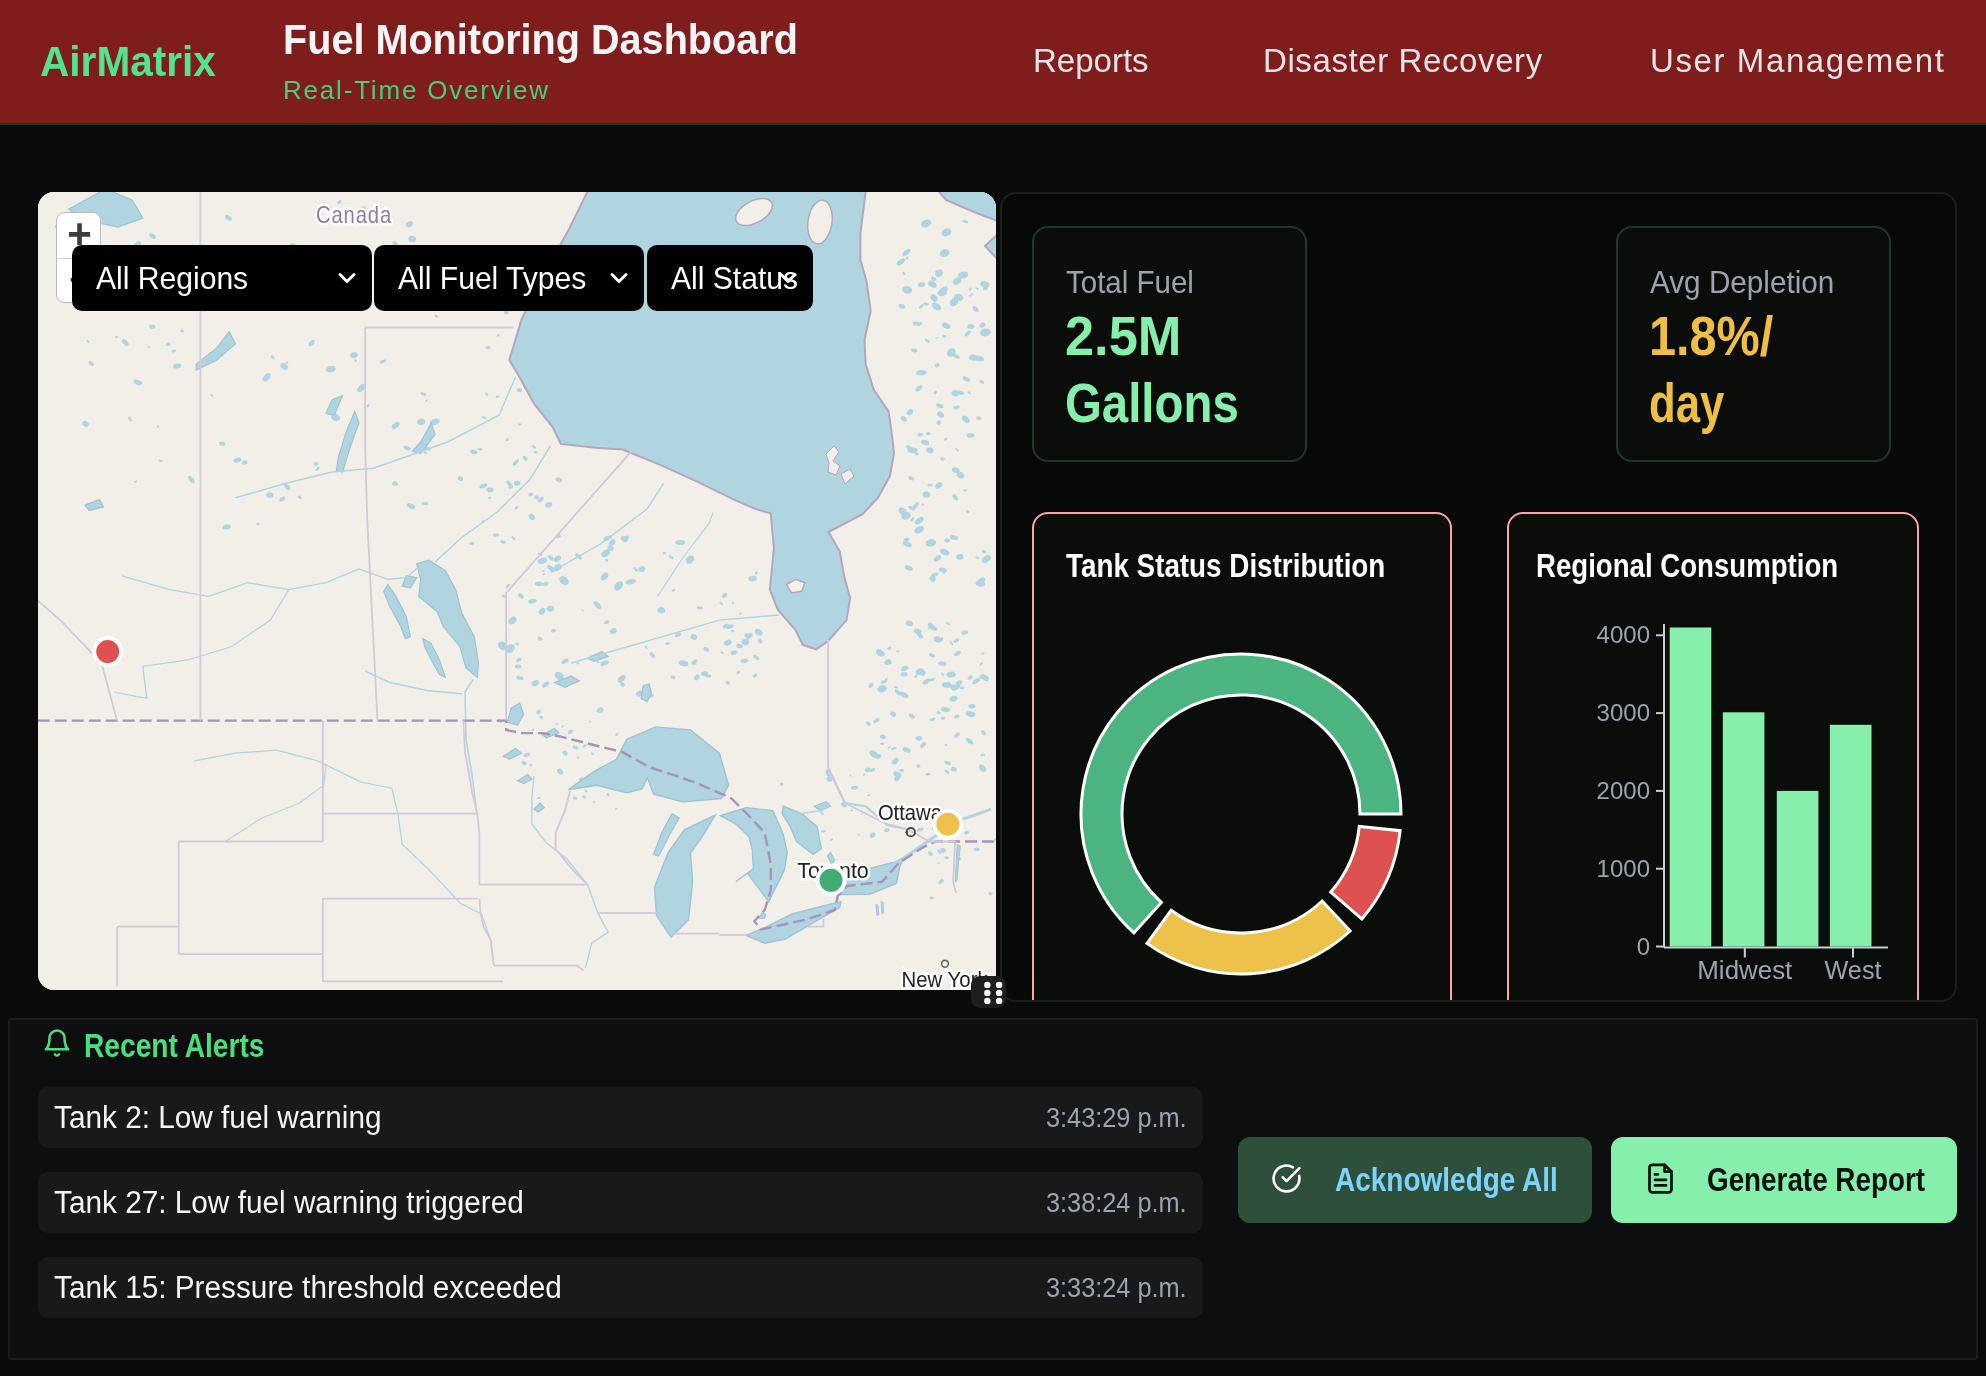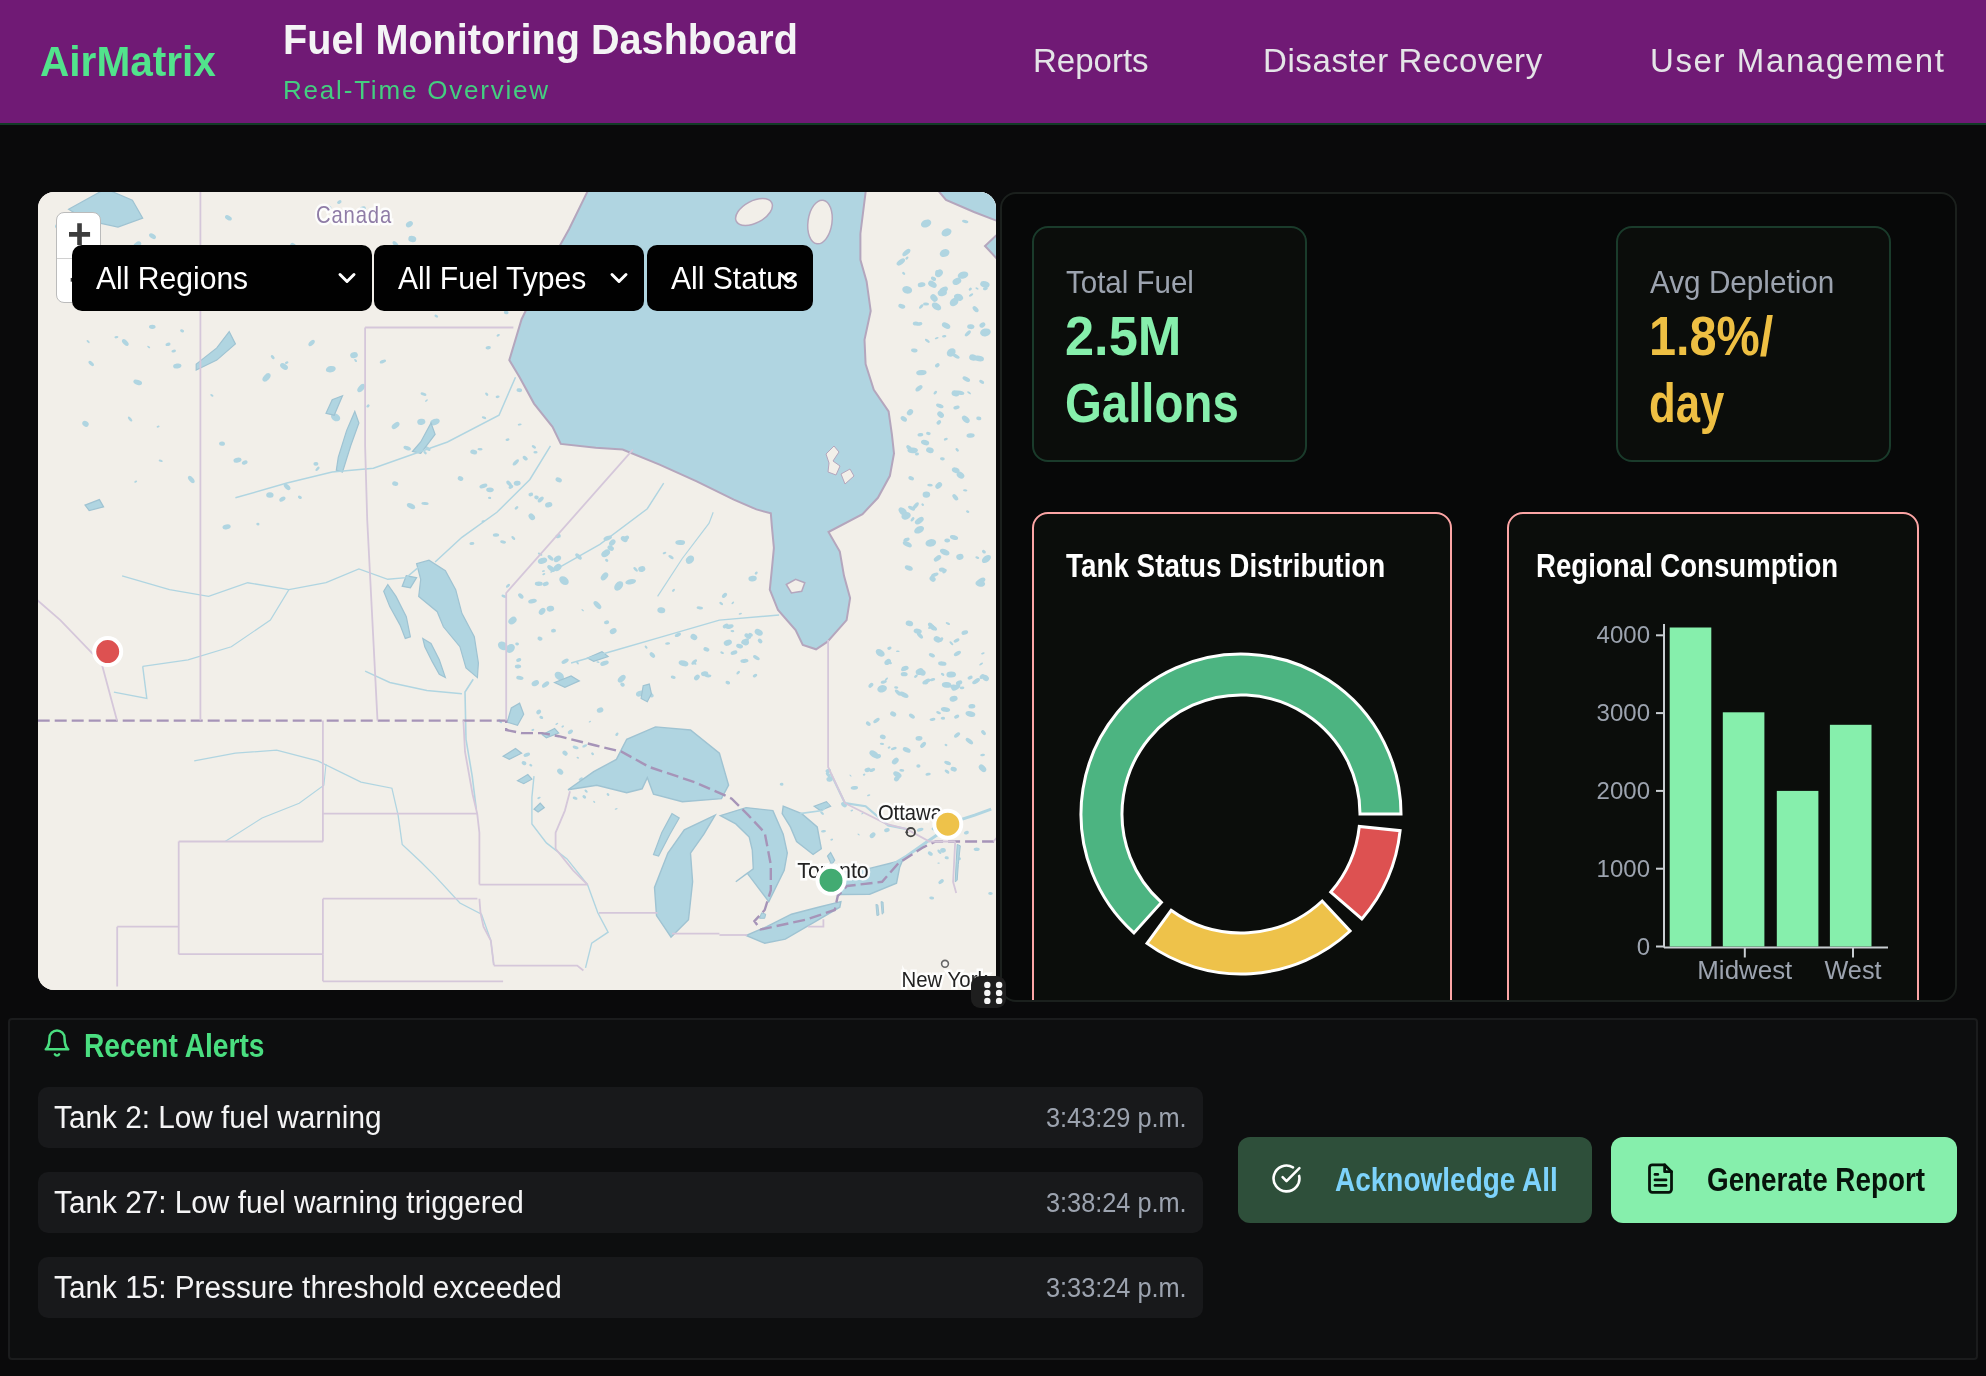--- a/index.html
+++ b/index.html
@@ -1,21 +1,21 @@
 <!DOCTYPE html>
 <html><head>
 <meta charset="utf-8">
 <style>
 * { margin:0; padding:0; box-sizing:border-box; }
 html,body { width:1986px; height:1376px; background:#0a0a0b; overflow:hidden;
   font-family:"Liberation Sans", sans-serif; }
 .abs { position:absolute; }
 #page { position:relative; width:1986px; height:1376px; background:#0a0a0b; }
 
-header { position:absolute; left:0; top:0; width:1986px; height:125px; background:#701a75;
+header { position:absolute; left:0; top:0; width:1986px; height:125px; background:#7f1d1d;
   border-bottom:2px solid #123c26; }
 .logo { position:absolute; left:40px; top:40px; font-size:43px; line-height:43px; font-weight:bold; color:#52e38c; transform:scaleX(0.944); transform-origin:0 50%; }
 .htitle { position:absolute; left:283px; top:19px; font-size:42px; line-height:42px; font-weight:bold; color:#f4f4f5; transform:scaleX(0.943); transform-origin:0 50%; }
 .hsub { position:absolute; left:283px; top:77px; font-size:26px; line-height:26px; color:#44ce80; letter-spacing:1.8px; }
 .nav { position:absolute; top:44px; font-size:33px; line-height:33px; color:#e4e4e7; }
 
 #map-wrap { position:absolute; left:38px; top:192px; width:958px; height:798px;
   border-radius:16px; overflow:hidden; background:#f2efe9; }
 .zoomctl { position:absolute; left:56px; top:212px; width:45px; height:91px; background:#ffffff;
   border-radius:8px; border:1px solid #bbb; }

